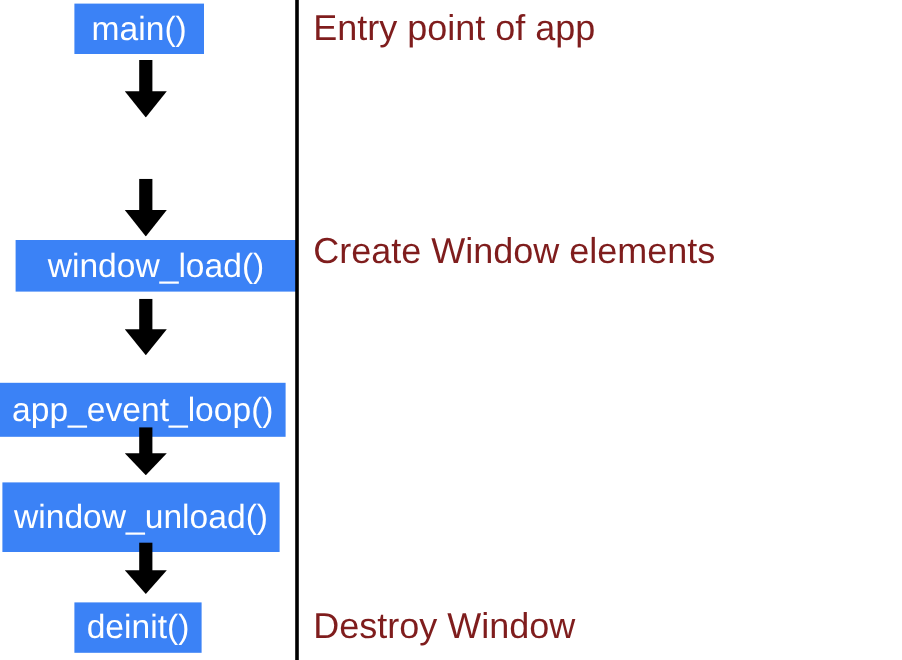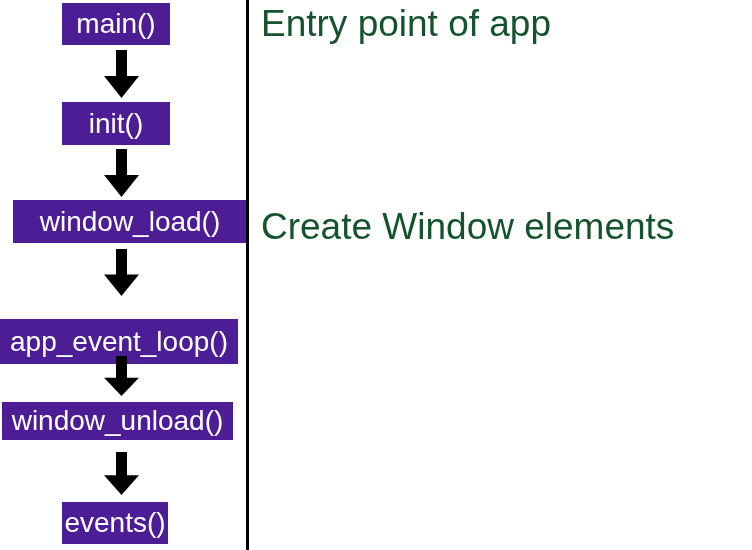--- a/index.html
+++ b/index.html
@@ -18,85 +18,82 @@
   .divider {
     position: absolute;
     left: 246px;
     top: 0;
     width: 3px;
     height: 550px;
     background: #000000;
   }
   .box {
     position: absolute;
-    background: #4c1d95;
+    background: #3b82f6;
     color: #ffffff;
     font-size: 28px;
     line-height: 1;
     display: flex;
     align-items: center;
     justify-content: center;
     white-space: nowrap;
   }
   .box-0 { left: 62px;  top: 3px;   width: 108px; height: 42px; }
   .box-1 { left: 62px;  top: 102px; width: 108px; height: 43px; }
   .box-2 { left: 13px;  top: 200px; width: 234px; height: 43px; }
   .box-3 { left: 0px;   top: 319px; width: 238px; height: 45px; }
-  .box-4 { left: 2px;   top: 402px; width: 231px; height: 38px; }
+  .box-4 { left: 2px;   top: 402px; width: 231px; height: 58px; }
   .box-5 { left: 62px;  top: 502px; width: 106px; height: 42px; }
   .arrow {
     position: absolute;
     left: 103px;
     width: 37px;
     display: block;
   }
   .arrow-0 { top: 50px;  height: 48px; }
   .arrow-1 { top: 149px; height: 48px; }
   .arrow-2 { top: 249px; height: 47px; }
   .arrow-3 { top: 356px; height: 40px; }
   .arrow-4 { top: 452px; height: 43px; }
   .desc {
     position: absolute;
     left: 261px;
     width: 491px;
-    color: #14532d;
-    font-size: 37px;
+    color: #7f1d1d;
+    font-size: 30px;
     line-height: 1.12;
     display: flex;
     align-items: center;
   }
   .desc-0 { top: 3px;   height: 42px; }
   .desc-1 { top: 102px; height: 43px; }
-  .desc-2 { top: 205px; height: 43px; }
+  .desc-2 { top: 188px; height: 43px; }
   .desc-3 { top: 300px; height: 52px; }
   .desc-4 { top: 402px; height: 42px; }
   .desc-5 { top: 502px; height: 42px; }
 </style>
 </head>
 <body>
 
 <div class="canvas">
 
   <div class="box box-0">
     <span>main()</span>
   </div>
-  <div class="box box-1">
-    <span>init()</span>
-  </div>
   <div class="box box-2">
     <span>window_load()</span>
   </div>
   <div class="box box-3">
     <span>app_event_loop()</span>
   </div>
   <div class="box box-4">
     <span>window_unload()</span>
   </div>
   <div class="box box-5">
-    <span>events()</span>
+    <span>deinit()</span>
   </div>
 
   <svg class="arrow arrow-0" viewBox="0 0 37 48" preserveAspectRatio="none">
     <rect x="13" y="0" width="11" height="28" fill="#000000"></rect>
     <polygon points="1,26 36,26 18.5,48" fill="#000000"></polygon>
   </svg>
   <svg class="arrow arrow-1" viewBox="0 0 37 48" preserveAspectRatio="none">
     <rect x="13" y="0" width="11" height="28" fill="#000000"></rect>
     <polygon points="1,26 36,26 18.5,48" fill="#000000"></polygon>
   </svg>
@@ -110,14 +107,15 @@
   </svg>
   <svg class="arrow arrow-4" viewBox="0 0 37 48" preserveAspectRatio="none">
     <rect x="13" y="0" width="11" height="28" fill="#000000"></rect>
     <polygon points="1,26 36,26 18.5,48" fill="#000000"></polygon>
   </svg>
 
   <div class="divider"></div>
 
   <div class="desc desc-0">Entry point of app</div>
   <div class="desc desc-2">Create Window elements</div>
+  <div class="desc desc-5">Destroy Window</div>
 
 </div>
 
 </body></html>

